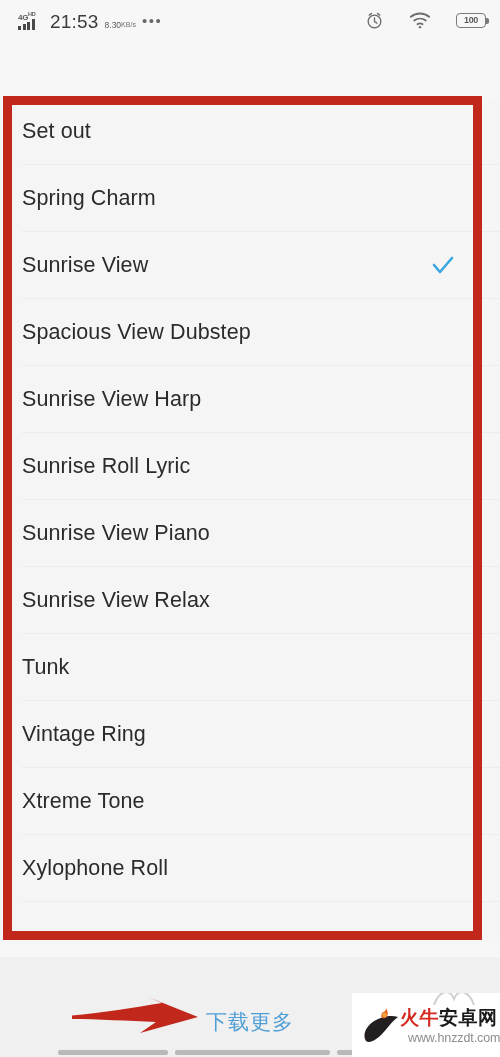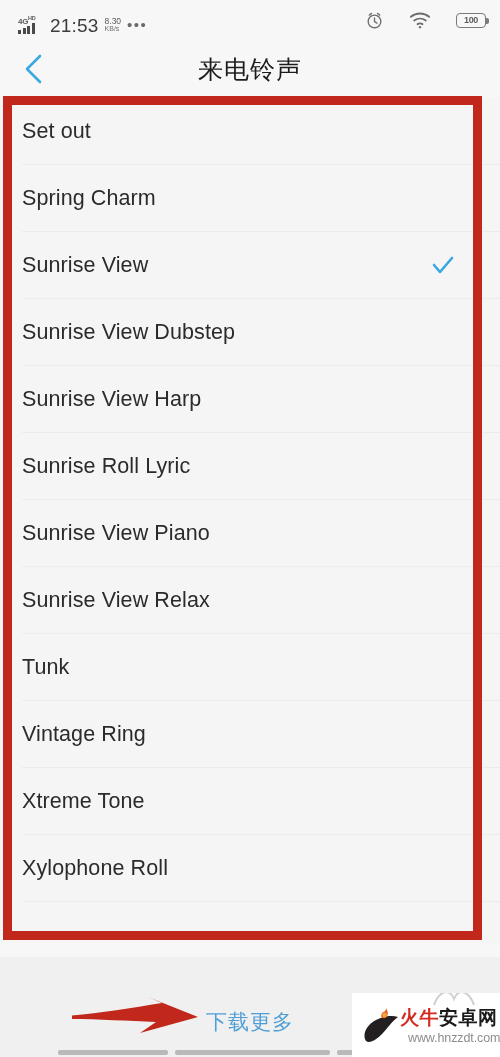--- a/index.html
+++ b/index.html
@@ -23,21 +23,21 @@
     position:absolute; top:-1px; left:0;
     font-size:8px; font-weight:bold; color:#5a5a5a;
     letter-spacing:-0.3px; line-height:8px;
   }
   .sig-hd { font-size:5.5px; vertical-align:super; }
   .bars { position:absolute; bottom:1px; left:0; display:flex; align-items:flex-end; gap:1.5px; height:11px; }
   .bars i { display:block; width:3px; background:#4a4a4a; }
   .bars i:nth-child(1){height:4px;} .bars i:nth-child(2){height:6px;}
   .bars i:nth-child(3){height:8px;} .bars i:nth-child(4){height:11px;}
   .clock { font-size:19px; color:#3c3c3c; line-height:19px; letter-spacing:0.2px; }
-  .netspeed { display:flex; flex-direction:column; line-height:8px; padding-bottom:2px;margin-top:12px; }
+  .netspeed { display:flex; flex-direction:row; line-height:8px; padding-bottom:2px;margin-top:12px; }
   .netspeed span:first-child { font-size:8.5px; color:#5a5a5a; }
   .netspeed span:last-child { font-size:7px; color:#6e6e6e; }
   .dots { font-size:15px; color:#6a6a6a; letter-spacing:1.5px; padding-bottom:2px; }
   .sb-right { display:flex; align-items:center; gap:25px; }
   .ico { display:block; }
   .batt {
     width:30px; height:15px; border:1.4px solid #7a7a7a; border-radius:4px;
     position:relative; display:flex; align-items:center; justify-content:center;
   }
   .batt::after {
@@ -159,42 +159,36 @@
         <path d="M5.6 10.6a10.6 10.6 0 0 1 12.8 0" fill="none" stroke="#6e6e6e" stroke-width="2.1" stroke-linecap="round"></path>
         <path d="M9.3 14.6a5.2 5.2 0 0 1 5.4 0" fill="none" stroke="#6e6e6e" stroke-width="2.1" stroke-linecap="round"></path>
         <circle cx="12" cy="18" r="1.3" fill="#6e6e6e"></circle>
       </svg>
       <span class="batt">
         <span>100</span>
       </span>
     </div>
   </div>
 
-  <div class="titlebar">
-    <svg class="back" viewBox="0 0 28 34">
-      <path d="M20 4 L7 17 L20 30" fill="none" stroke="#3aa7e0" stroke-width="2.6" stroke-linecap="round" stroke-linejoin="round"></path>
-    </svg>
-    <div class="page-title">来电铃声</div>
-  </div>
 
   <div class="listwrap" id="list">
       <div class="row">
         <span class="row-label">Set out</span>
       </div>
       <div class="row">
         <span class="row-label">Spring Charm</span>
       </div>
       <div class="row">
         <span class="row-label">Sunrise View</span>
         <svg class="check" viewBox="0 0 26 26">
           <path d="M4 12 L10 19 L22 5" fill="none" stroke="#3aa7e0" stroke-width="2.6" stroke-linecap="round" stroke-linejoin="round"></path>
         </svg>
       </div>
       <div class="row">
-        <span class="row-label">Sunrise View Dubstep</span>
+        <span class="row-label">Spacious View Dubstep</span>
       </div>
       <div class="row">
         <span class="row-label">Sunrise View Harp</span>
       </div>
       <div class="row">
         <span class="row-label">Sunrise Roll Lyric</span>
       </div>
       <div class="row">
         <span class="row-label">Sunrise View Piano</span>
       </div>

